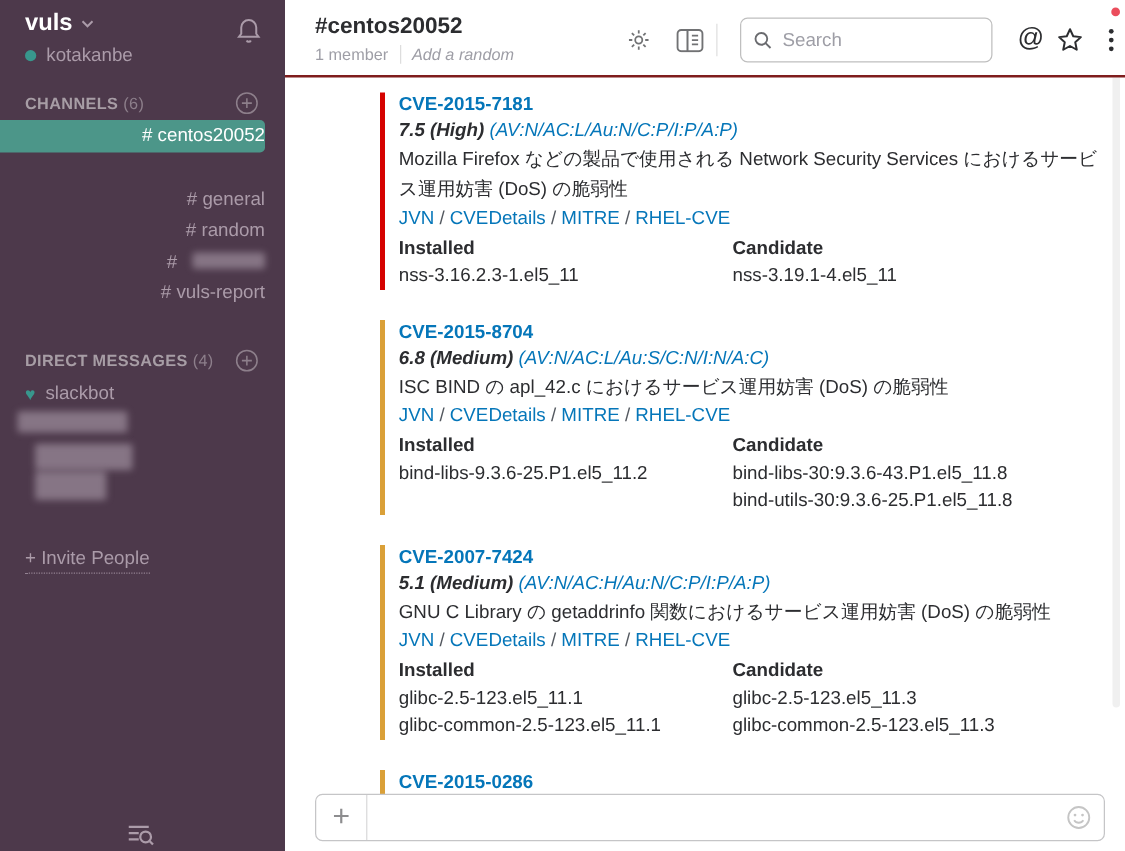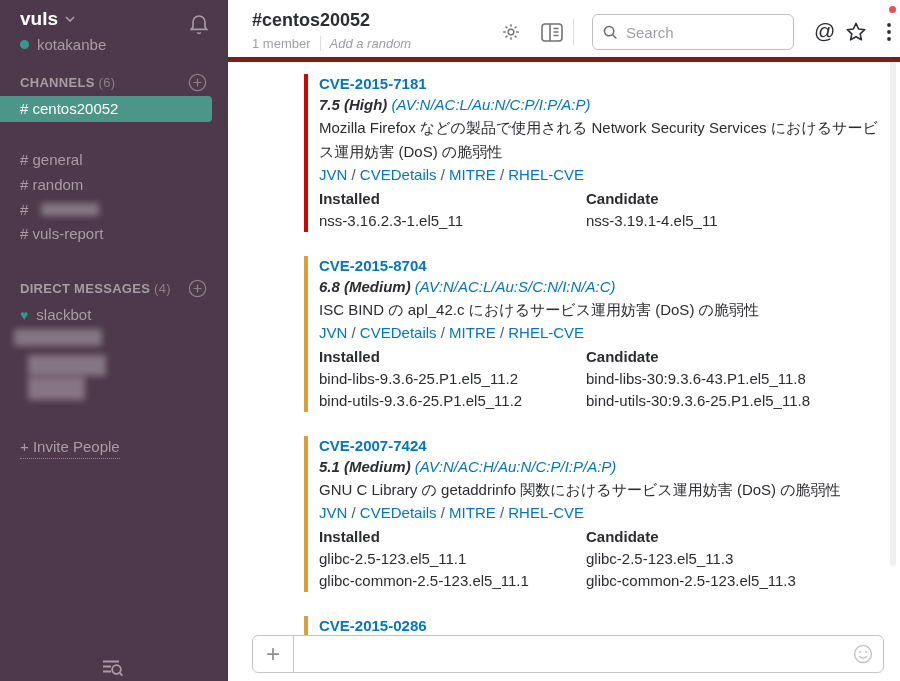--- a/index.html
+++ b/index.html
@@ -2,41 +2,41 @@
 <html><head>
 <meta charset="utf-8">
 <style>
   * { margin:0; padding:0; box-sizing:border-box; }
   html,body { width:900px; height:681px; overflow:hidden; background:#fff;
     font-family:"Liberation Sans","DejaVu Sans",sans-serif; }
   .app { display:flex; width:900px; height:681px; }
 
   
   .sidebar { position:relative; width:228px; height:681px; background:#4d394b; flex:0 0 228px; }
-  .sb-abs { position:absolute; }
+  .sb-abs { position:absolute;text-align:right; }
   .ws-name { left:20px; top:8px; color:#fff; font-size:19px; font-weight:bold; display:flex; align-items:center; gap:6px; }
   .bell { left:189px; top:13px; }
   .user-row { left:20px; top:36px; display:flex; align-items:center; gap:8px; color:#ab9ba9; font-size:15px; }
   .presence-dot { width:9px; height:9px; border-radius:50%; background:#38978d; display:inline-block; }
   .sec-head { color:#a79da5; font-size:13px; letter-spacing:.3px; }
   .sec-head b { font-weight:bold; }
   .sec-count { color:#8d7f8b; }
   .plus-circle { width:19px; height:19px; }
   .chan-row { left:0; width:212px; height:25px; line-height:25px; padding-left:20px;
     color:#ab9ba9; font-size:15px; cursor:pointer; white-space:nowrap; }
   .chan-row.active { color:#fff; height:26px; line-height:26px; border-radius:0 4px 4px 0; }
   .blur-blob { background:rgba(205,190,203,.45); filter:blur(3px); border-radius:2px; display:inline-block; }
   .dm-row { left:20px; display:flex; align-items:center; gap:8px; font-size:15px; color:#ab9ba9; cursor:pointer; }
   .heart { color:#38978d; font-size:14px; }
   .invite { left:20px; top:438px; color:#ab9ba9; font-size:15px; padding-bottom:3px;
     border-bottom:1px dotted rgba(171,155,169,.75); cursor:pointer; }
 
   
   .main { position:relative; flex:1; height:681px; background:#fff; }
-  .hdr { position:absolute; left:0; top:0; right:0; height:62px; background:#fff; border-bottom:5px solid #7f1d1d; z-index:5; }
+  .hdr { position:absolute; left:0; top:0; right:0; height:62px; background:#fff; border-bottom:2px solid #7f1d1d; z-index:5; }
   .hdr-title { position:absolute; left:24px; top:10px; font-size:18px; font-weight:bold; color:#2c2d30; }
   .hdr-sub { position:absolute; left:24px; top:36px; display:flex; align-items:center; font-size:13px; color:#9e9ea6; gap:9px; }
   .hdr-sub .vdiv { width:1px; height:15px; background:#ddd; }
   .topic { font-style:italic; cursor:pointer; }
   .h-ic { position:absolute; cursor:pointer; }
   .hdiv { position:absolute; left:345px; top:19px; width:1px; height:26px; background:#e0e0e0; }
   .searchbox { position:absolute; left:364px; top:14px; width:202px; height:36px; border:1px solid #bfbfbf;
     border-radius:6px; display:flex; align-items:center; padding:0 10px; gap:8px; background:#fff; }
   .searchbox input { border:none; outline:none; font-size:15px; width:140px; color:#2c2d30;
     font-family:"Liberation Sans","DejaVu Sans",sans-serif; }
@@ -244,21 +244,20 @@
         <div class="links">
           <a>JVN</a> <span class="sep">/</span>
           <a>CVEDetails</a> <span class="sep">/</span>
           <a>MITRE</a> <span class="sep">/</span>
           <a>RHEL-CVE</a>
         </div>
         <div class="fields">
           <div class="fcol1">
             <div class="flabel">Installed</div>
             <div class="fval">bind-libs-9.3.6-25.P1.el5_11.2</div>
-            <div class="fval">bind-utils-9.3.6-25.P1.el5_11.2</div>
           </div>
           <div>
             <div class="flabel">Candidate</div>
             <div class="fval">bind-libs-30:9.3.6-43.P1.el5_11.8</div>
             <div class="fval">bind-utils-30:9.3.6-25.P1.el5_11.8</div>
           </div>
         </div>
       </div>
 
       <div class="att" style="border-left-color: rgb(218, 160, 56);">

